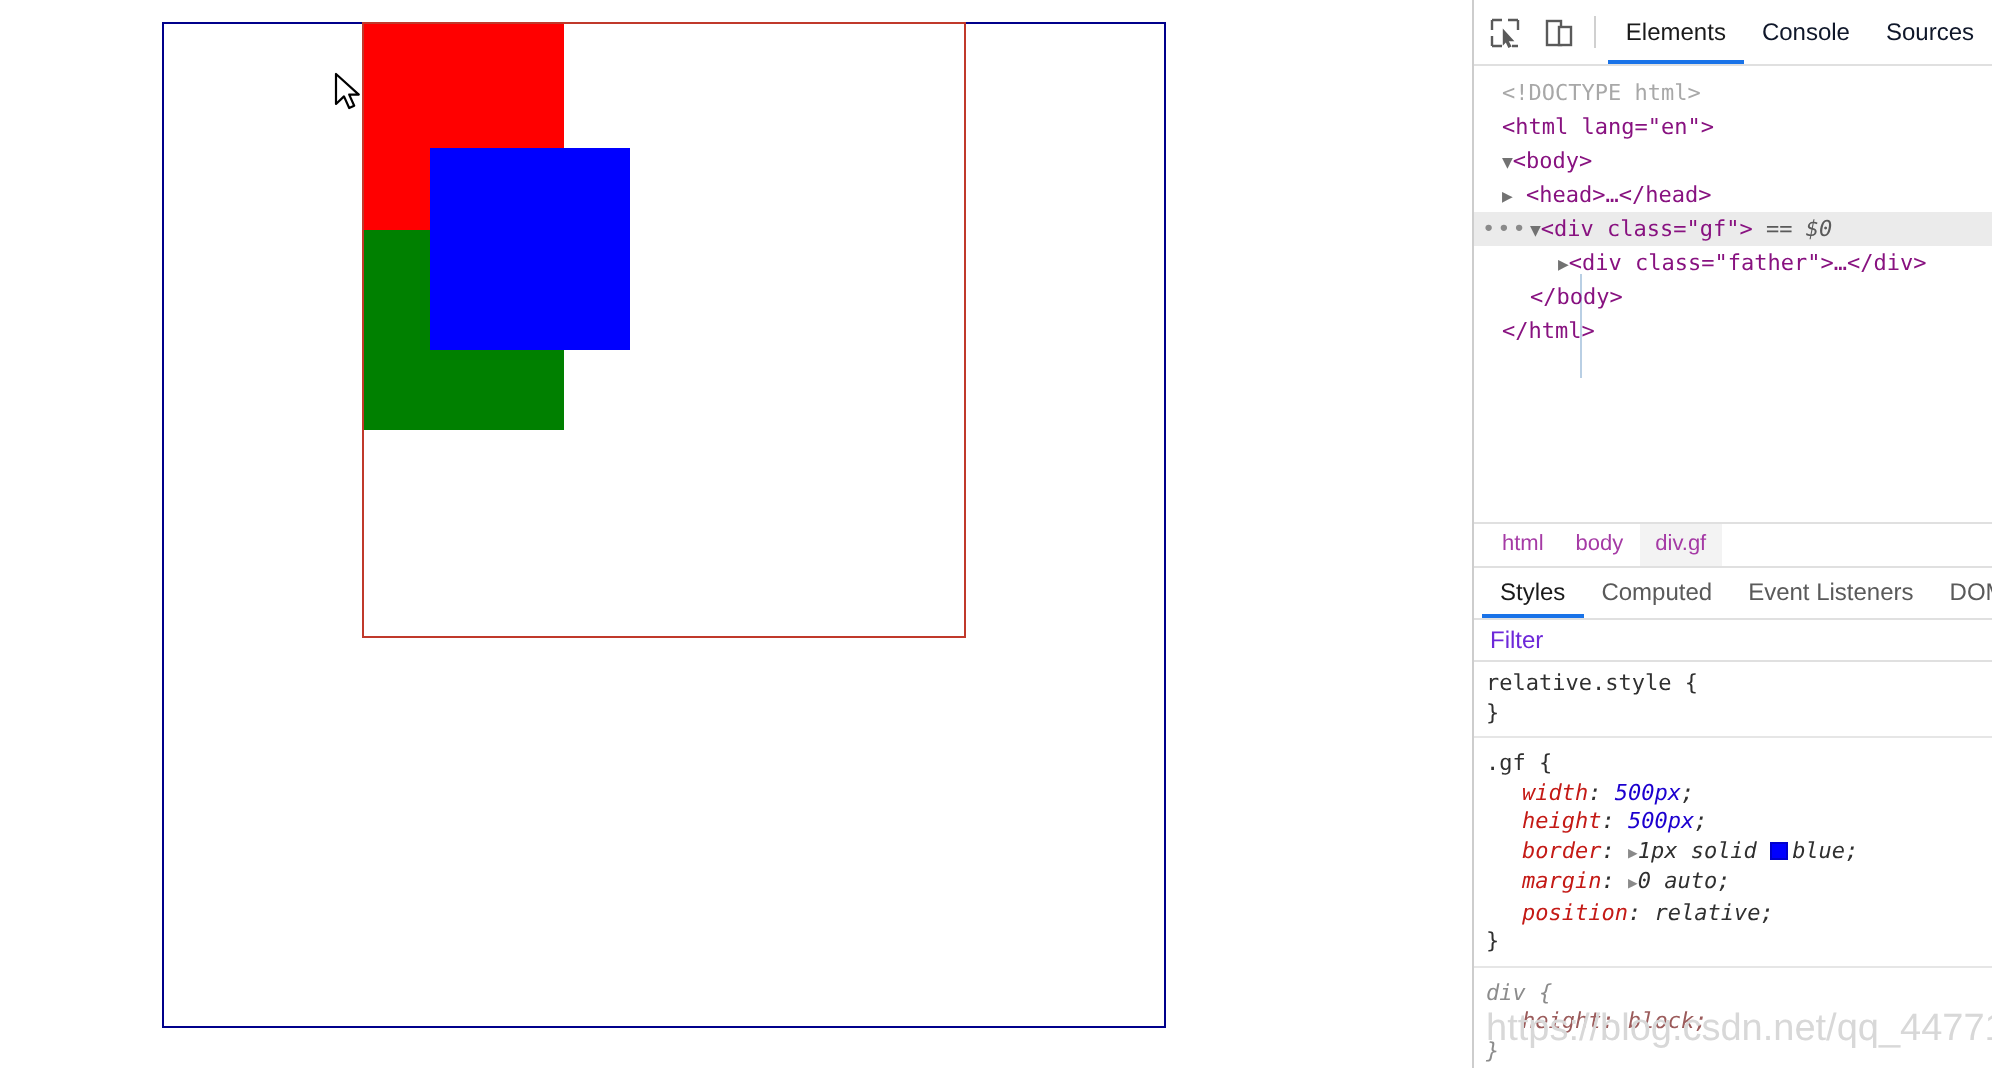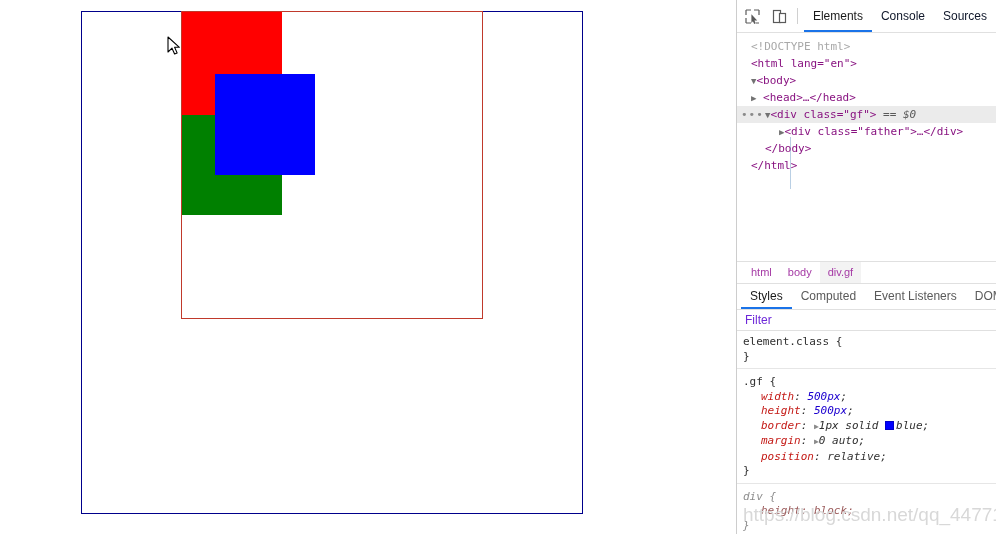--- a/index.html
+++ b/index.html
@@ -263,21 +263,21 @@
       <div class="st-tab">DOM</div>
     </div>
 
     <div id="filter-bar">
       <span>Filter</span>
     </div>
 
     <div id="rules">
 
       <div class="rule">
-        <div>element.class {</div>
+        <div>relative.style {</div>
         <div>}</div>
       </div>
 
       <div class="rule" style="padding-top:6px;">
         <div>.gf {</div>
 
         <div class="prop"><span>width</span><span class="val">: </span><span class="val-num">500px</span><span class="val">;</span></div>
 
         <div class="prop"><span>height</span><span class="val">: </span><span class="val-num">500px</span><span class="val">;</span></div>
 

